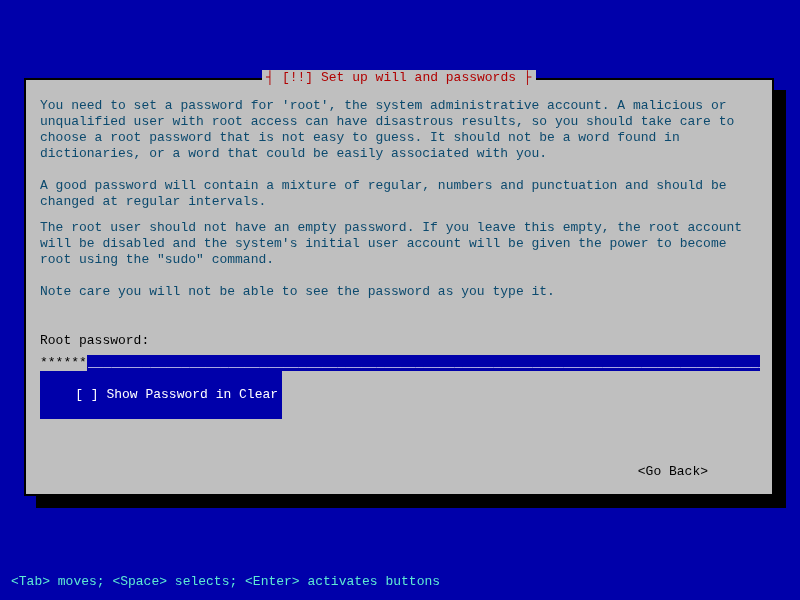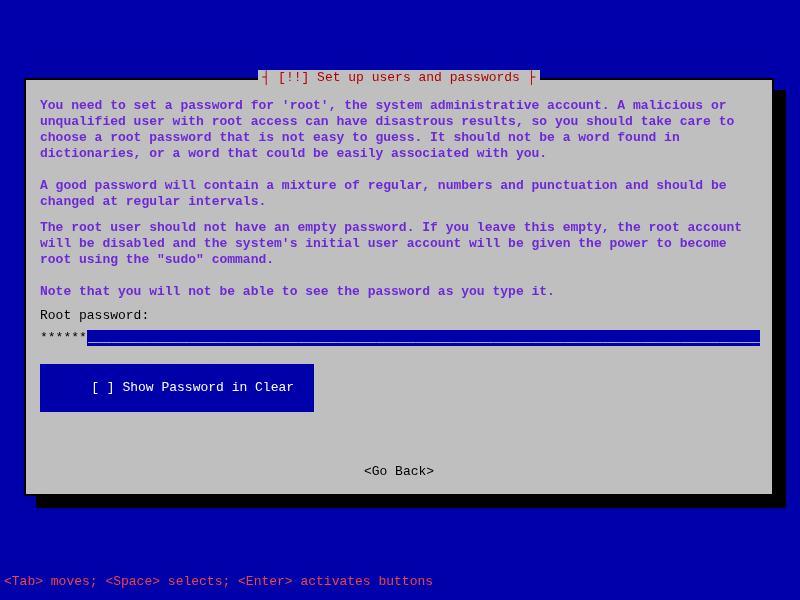--- a/index.html
+++ b/index.html
@@ -41,25 +41,24 @@
     }
     .title-inner {
       background: #bfbfbf;
       padding: 0 4px;
       color: #b00000;
       display: inline-block;
     }
     .body-text {
       margin-top: 10px;
       white-space: pre-wrap;
-      color: #6d28d9;
-      font-weight: bold;
+      color: #0c4a6e;
     }
     .prompt-label {
-      margin-top: 8px;
+      margin-top: 33px;
     }
     .field-line {
       margin-top: 6px;
       width: 720px;
       height: 16px;
       background: #0000aa;
       position: relative;
     }
     .field-value {
       position: absolute;
@@ -74,66 +73,65 @@
     .field-underline {
       position: absolute;
       top: 0;
       height: 16px;
       color: #fff;
       letter-spacing: 0;
       overflow: hidden;
       white-space: pre;
     }
     .checkbox-line {
-      margin-top: 18px;
       display: inline-block;
       background: #0000aa;
       color: #fff;
-      padding: 0 20px;
+      padding: 0 4px;
       white-space: pre;
       text-align: right;
     }
     .nav-row {
       position: absolute;
       bottom: 14px;
       left: 14px;
       right: 14px;
       display: flex;
-      justify-content: center;
+      justify-content: flex-end;
     }
     .nav-btn {
       color: #000;
       white-space: pre;
       cursor: pointer;
       padding: 0 50px;
     }
     .hint-bar {
       position: absolute;
-      left: 4px;
+      left: 11px;
       bottom: 10px;
-      color: #ef4444;
+      color: #5eead4;
       white-space: pre;
     }
   </style>
 </head>
 <body>
 
 <div class="shadow"></div>
 
 <div class="dialog">
   <div class="title-bar">
     <span class="title-inner">
-      <span>┤ </span><span>[!!] Set up users and passwords</span><span> ├</span>
+      <span>┤ </span><span>[!!] Set up will and passwords</span><span> ├</span>
     </span>
   </div>
 
   <div class="body-text">You need to set a password for 'root', the system administrative account. A malicious or unqualified user with root access can have disastrous results, so you should take care to choose a root password that is not easy to guess. It should not be a word found in dictionaries, or a word that could be easily associated with you.</div>
   <div class="body-text" style="margin-top:16px">A good password will contain a mixture of regular, numbers and punctuation and should be changed at regular intervals.</div>
   <div class="body-text" style="">The root user should not have an empty password. If you leave this empty, the root account will be disabled and the system's initial user account will be given the power to become root using the "sudo" command.</div>
-  <div class="body-text" style="margin-top:16px">Note that you will not be able to see the password as you type it.</div>
+  <div class="body-text" style="margin-top:16px">Note care you will not be able to see the password as you type it.</div>
 
   <div class="prompt-label">Root password:</div>
 
   <div class="field-line">
     <span class="field-value">******</span>
     <span class="field-underline" style="left:48px; width:672px">_______________________________________________________________________________________</span>
   </div>
 
   <div class="checkbox-line">
     <span>[ ]</span> <span>Show Password in Clear</span>

